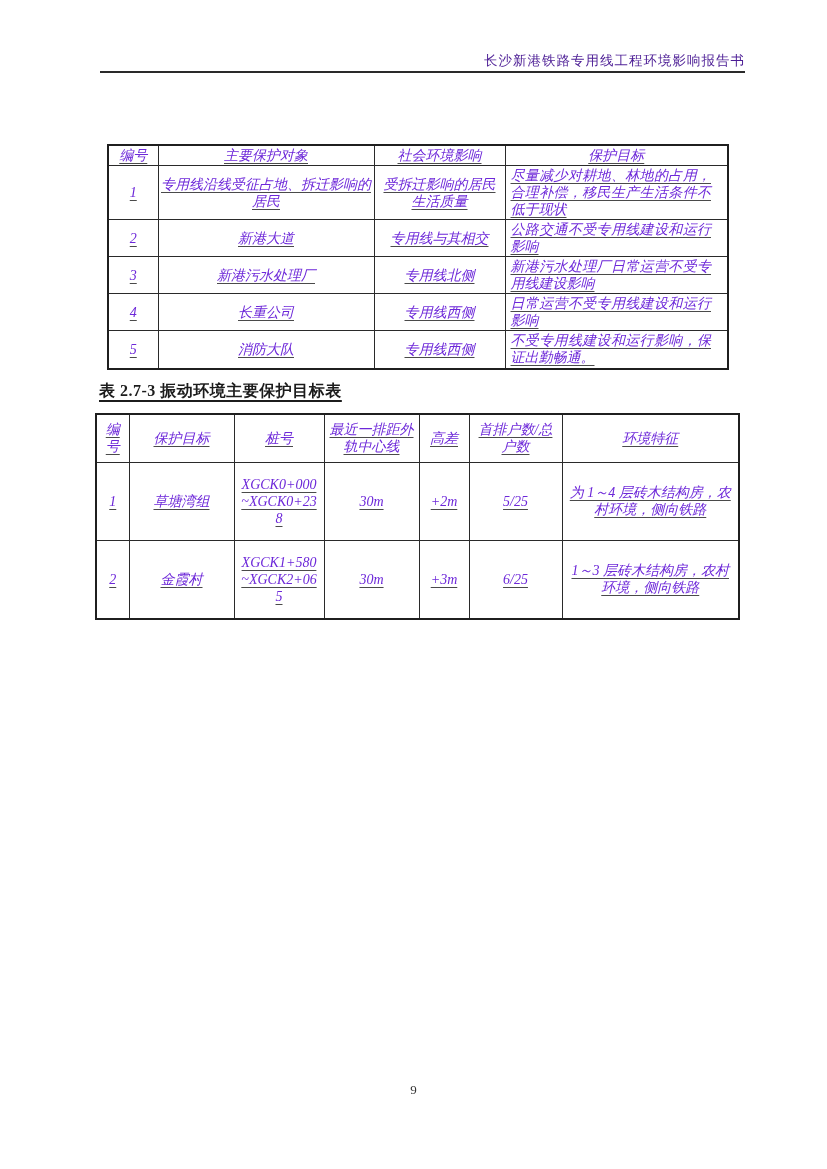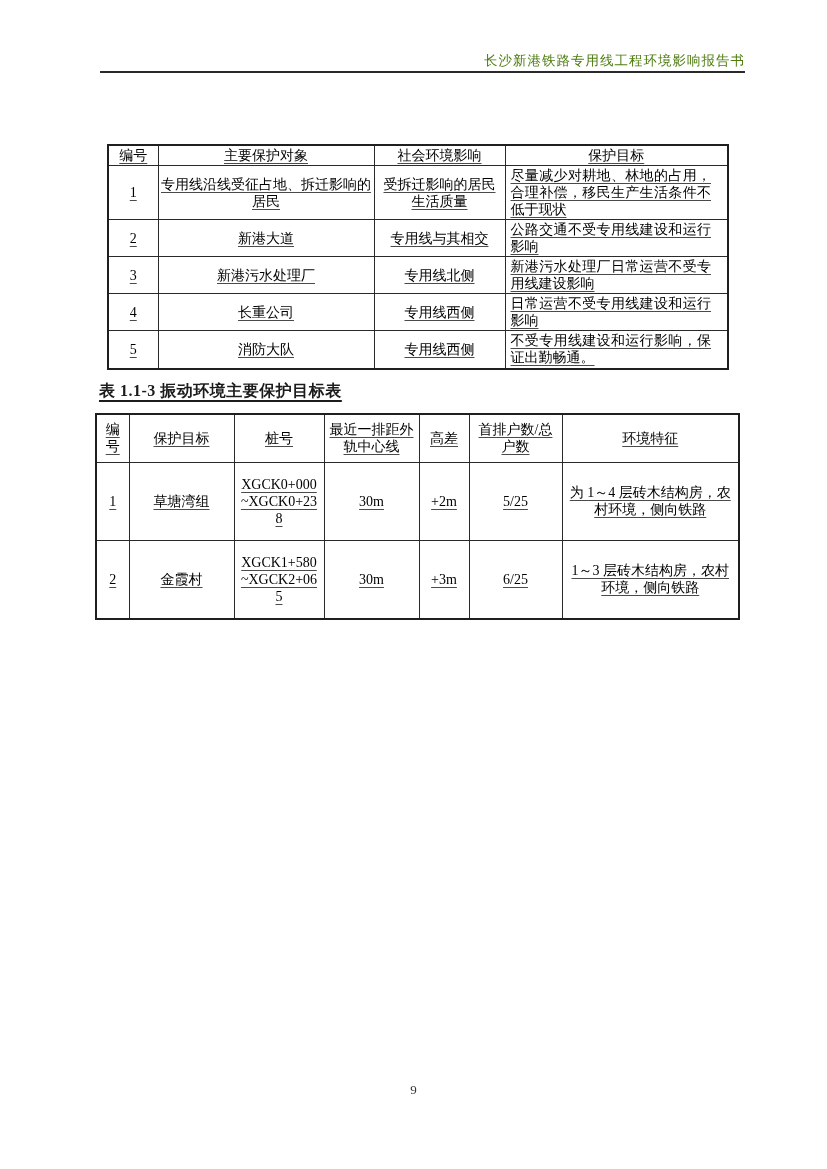--- a/index.html
+++ b/index.html
@@ -7,39 +7,39 @@
     position:relative;
     width:827px;height:1169px;
     margin:0 auto;
     background:#ffffff;
     font-family:"Liberation Serif","DejaVu Serif",serif;
     color:#222222;
     overflow:hidden;
   }
   .doc-header{
     position:absolute;top:52px;left:100px;width:645px;
-    text-align:right;font-size:13.5px;letter-spacing:1px;color:#4d7c0f;
+    text-align:right;font-size:13.5px;letter-spacing:1px;color:#4c1d95;
   }
   .header-rule{
     position:absolute;top:71px;left:100px;width:645px;height:0;
     border-top:2px solid #2a2a2a;
   }
   .table-title{
     position:absolute;left:99px;
     font-size:16px;font-weight:bold;color:#1c1c1c;
     text-decoration:underline;text-decoration-thickness:1.5px;text-underline-offset:4px;
     letter-spacing:0.5px;white-space:nowrap;
   }
   #title1{top:105px;}
   #title2{top:381px;}
   table.t{
     position:absolute;
     border-collapse:collapse;table-layout:fixed;
     border:2px solid #1f1f1f;
-    font-size:14px;line-height:17px;color:#000000;
+    font-size:14px;line-height:17px;color:#6d28d9;font-style:italic;
   }
   #table1{top:144px;left:107px;width:620px;}
   #table2{top:413px;left:95px;width:643px;}
   .t td{
     border:1px solid #2a2a2a;
     text-align:center;vertical-align:middle;
     padding:1px 4px;
     text-decoration:underline;
     text-decoration-thickness:1px;
     text-decoration-color:#4a4a4a;
@@ -105,21 +105,21 @@
       </tr>
       <tr style="height:38px">
         <td>5</td>
         <td class="obj">消防大队</td>
         <td class="impact">专用线西侧</td>
         <td class="goal">不受专用线建设和运行影响，保证出勤畅通。</td>
       </tr>
     </tbody>
   </table>
 
-  <div class="table-title" id="title2">表 1.1-3 振动环境主要保护目标表</div>
+  <div class="table-title" id="title2">表 2.7-3 振动环境主要保护目标表</div>
 
   <table class="t" id="table2">
     <colgroup>
       <col style="width:33px">
         <col style="width:105px">
         <col style="width:90px">
         <col style="width:95px">
         <col style="width:50px">
         <col style="width:93px">
         <col style="width:177px">

